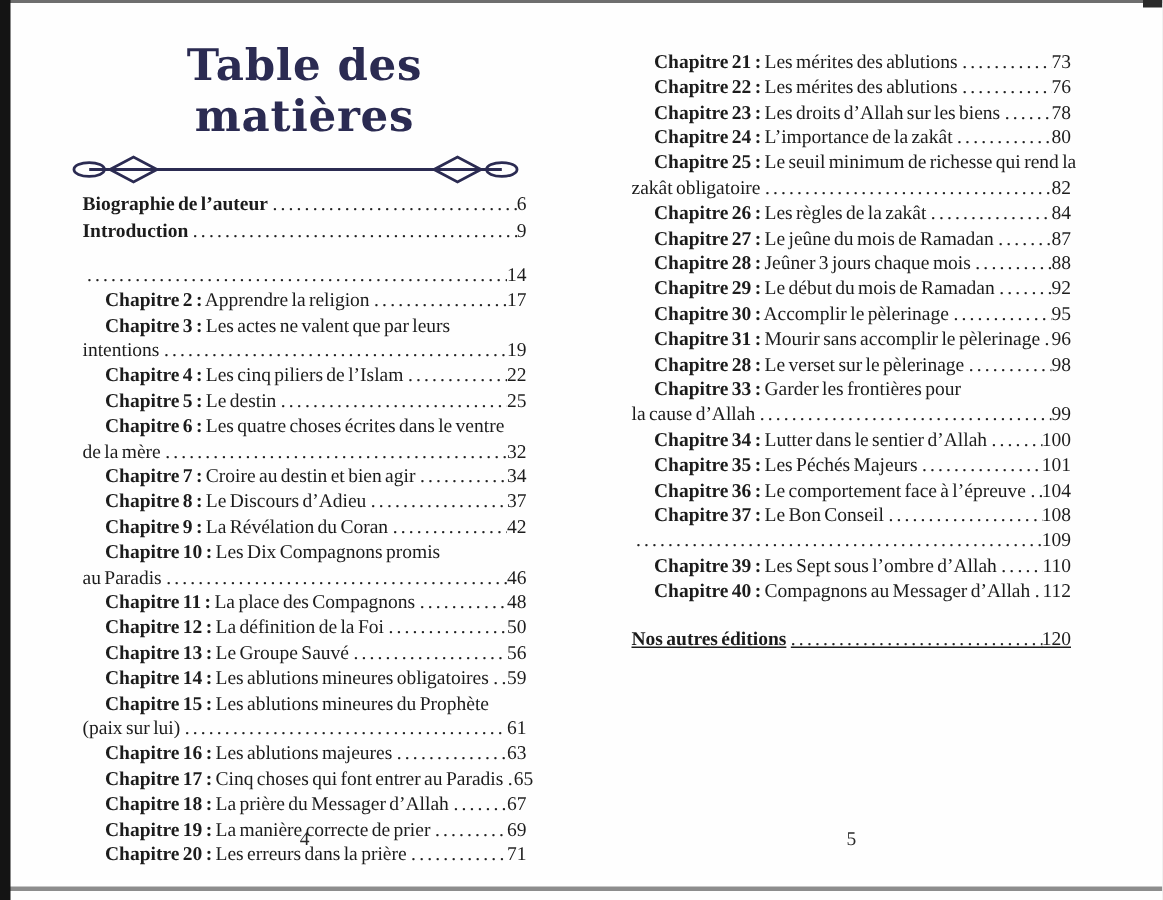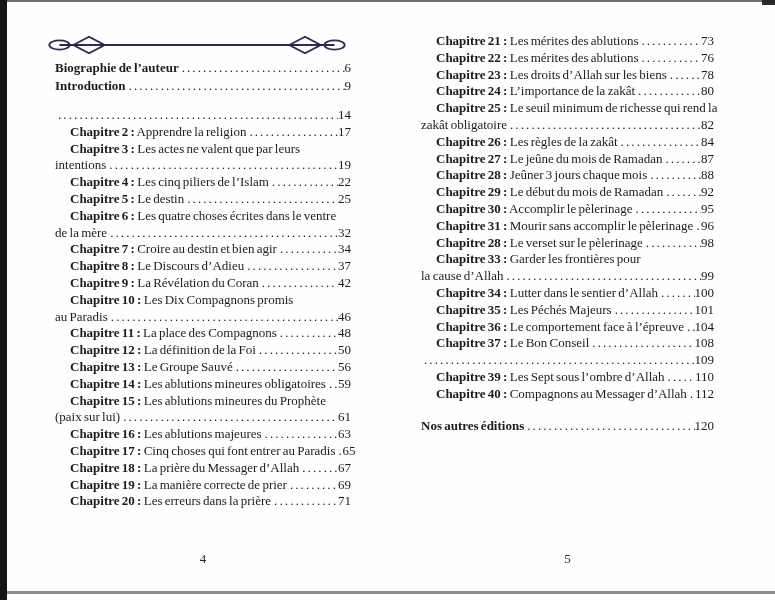--- a/index.html
+++ b/index.html
@@ -22,21 +22,21 @@
   .toc-title {
     margin:0; text-align:center; color:var(--accent);
     font-family:"DejaVu Serif", serif; font-weight:700;
     font-size:29px; line-height:34px; letter-spacing:0.5px;
   }
   .ornament { display:block; margin:7px 0 0 -13px; color:var(--accent); }
 
   #front-matter { margin-top:2px; }
   #front-matter .line { line-height:17.5px;text-align:right; }
   #left-entries { margin-top:13px; }
-  #back-matter  { margin-top:15px; }
+  #back-matter  { margin-top:15px;text-decoration:underline; }
 
   .line {
     display:flex; align-items:baseline; white-space:nowrap;
     font-size:13px; line-height:16.8px; word-spacing:-1px;
   }
   .txt { flex:0 0 auto; }
   .txt.ind { padding-left:15px;text-align:right; }
   .lbl { font-weight:700; }
   .dots {
     flex:1 1 auto; min-width:2px; overflow:hidden;
@@ -51,20 +51,21 @@
 </head>
 <body>
 
 <div class="sheet">
   <div class="edge-left"></div>
   <div class="edge-top"></div>
   <div class="edge-bottom"></div>
   <div class="edge-corner"></div>
 
   <div class="page" id="page-left">
+    <h1 class="toc-title">Table des matières</h1>
     <svg class="ornament" width="310" height="24" viewBox="0 0 322 26" fill="none" stroke="currentColor" stroke-width="2">
       <line x1="12" y1="13" x2="310" y2="13"></line>
       <ellipse cx="12" cy="13" rx="11" ry="5"></ellipse>
       <polygon points="27,13 44,4 61,13 44,22"></polygon>
       <polygon points="261,13 278,4 295,13 278,22"></polygon>
       <ellipse cx="310" cy="13" rx="11" ry="5"></ellipse>
     </svg>
     <div id="front-matter">
         <div class="entry">
           <div class="line">

